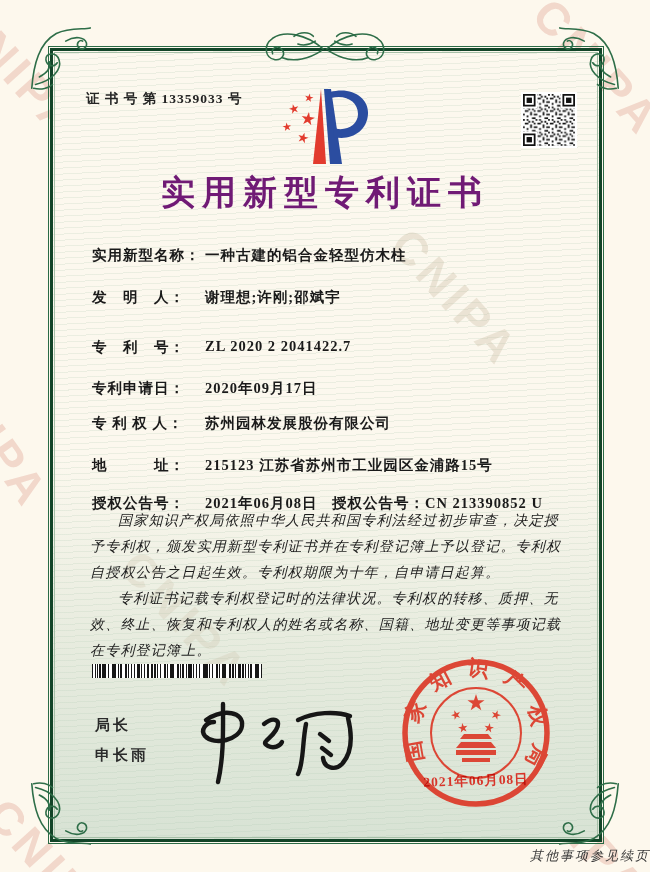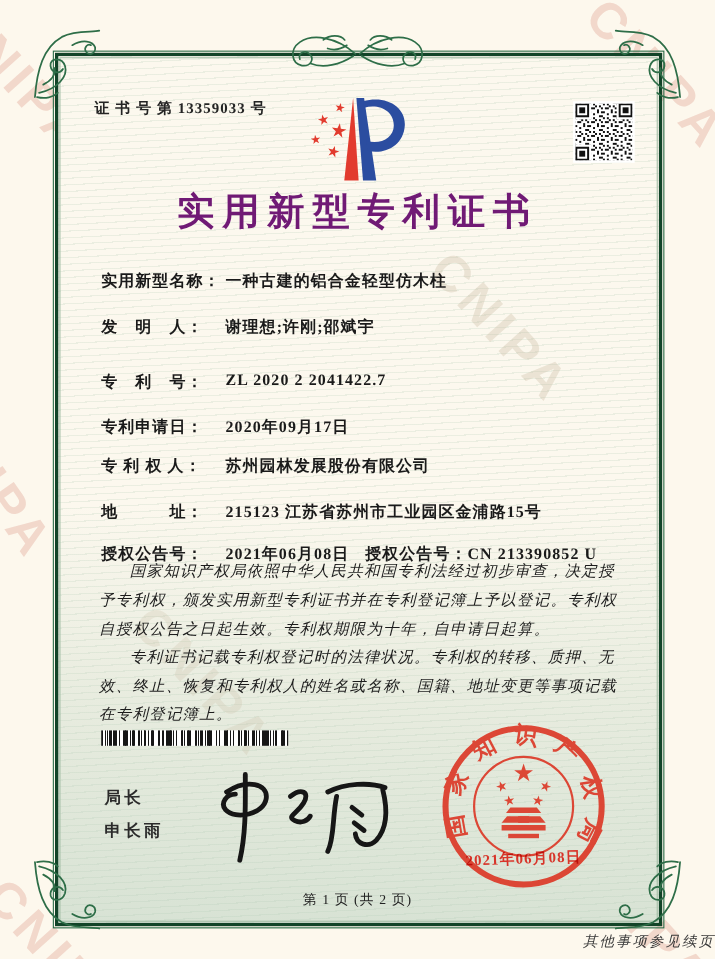--- a/index.html
+++ b/index.html
@@ -211,16 +211,15 @@
         <use href="#unitStar" transform="translate(91,73) scale(5) rotate(10)"></use>
         <path d="M62,84 L94,84 L90,79 L66,79 Z"></path>
         <path d="M58,93 L98,93 L93,87 L63,87 Z"></path>
         <rect x="73" y="87" width="10" height="6"></rect>
         <rect x="58" y="95" width="40" height="5"></rect>
         <rect x="64" y="103" width="28" height="4"></rect>
       </g>
     </svg>
     <div class="seal-date">2021年06月08日</div>
 
-    <div class="page-info">第 1 页 (共 2 页)</div>
     <div class="footnote">其他事项参见续页</div>
   </div>
 </div>
 
 </body></html>

